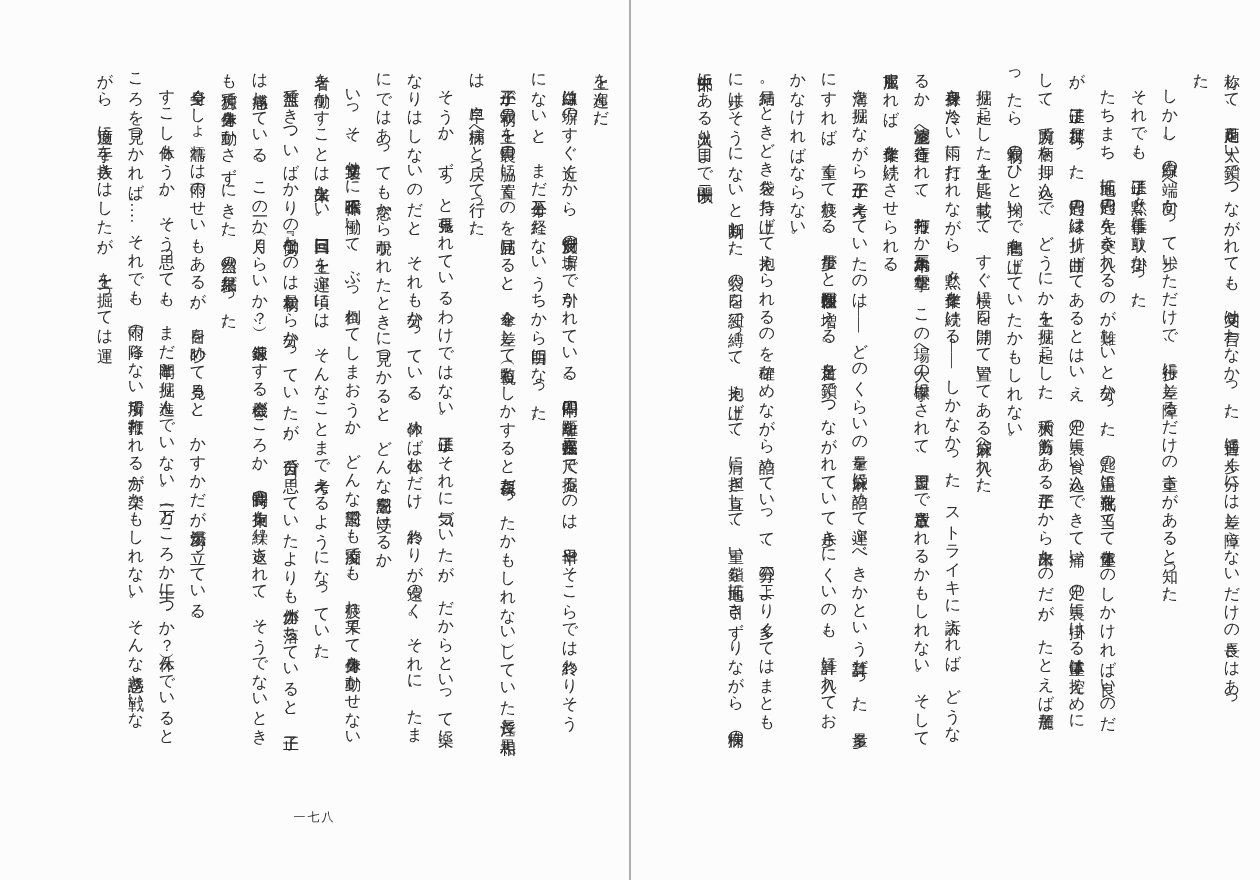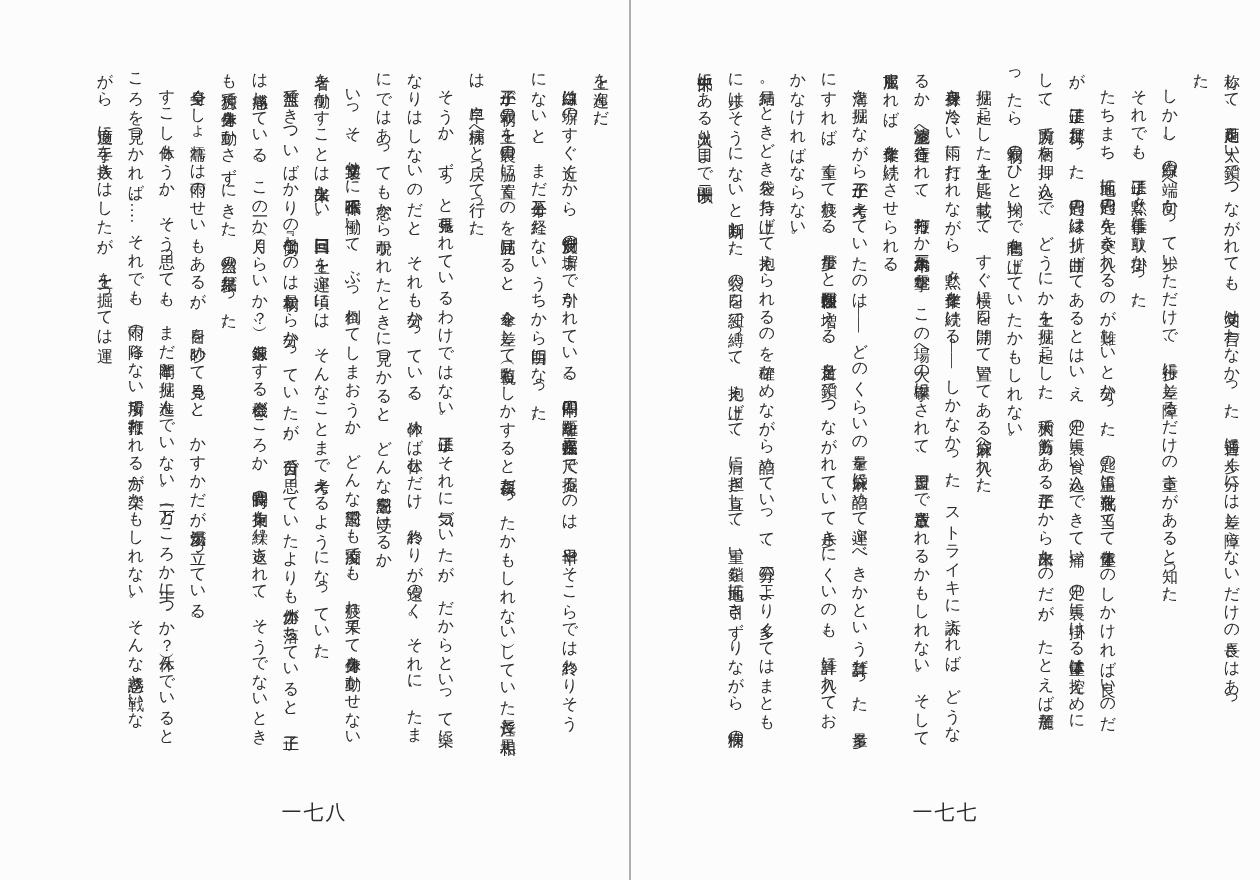--- a/index.html
+++ b/index.html
@@ -49,21 +49,21 @@
   }
   .text-block p.cont {
     text-indent: 0;
   }
   .page-number {
     position: absolute;
     bottom: 54px;
     left: 0;
     right: 0;
     text-align: center;
-    font-size: 20px;
+    font-size: 12px;
     letter-spacing: 2px;
     color: #2b2b2b;
   }
 </style>
 </head>
 <body>
 
 <div class="spread">
 
   <div class="page">
@@ -86,16 +86,15 @@
     <div class="text-block">
       <p class="cont">称して、両足を太い鎖でつながれても、文句は言わなかった。普通に歩く分には差し障らないだけの長さはあった。</p>
       <p>しかし。白線の端へ向かって歩いただけで、歩行に差し障るだけの重さがあると知った。</p>
       <p>それでも、正子は黙々と『仕事』に取り掛かった。</p>
       <p>たちまち、地面に円匙の先を突き入れるのが難しいと分かった。匙の上篇に靴底を当てて体重をのしかければ良いのだが、正子は裸足だった。円匙の縁は折り曲げてあるとはいえ、足の裏に食い込んできて痛い。足の裏に掛ける体重は控えめにして、腕力で柄を押し込んで、どうにか土を掘り起こした。大柄で筋力もある正子だから出来たのだが、たとえば麗子だったら、最初のひと掬いで悲鳴を上げていたかもしれない。</p>
       <p>掘り起こした土を匙に載せて、すぐ横に口を開けて置いてある麻袋へ入れた。</p>
       <p>裸身を冷たい雨に打たれながら、黙々と作業を続ける——しかなかった。ストライキに訴えれば、どうなるか。施凌室へ連行されて、鞭打ちか三角木馬か電撃か。この場へ大の字磔にされて、翌日まで放置されるかもしれない。そして屈服すれば、作業を続けさせられる。</p>
       <p>溝を掘りながら正子が考えていたのは——どのくらいの量を麻袋に詰めて運ぶべきかという計算だった。多量にすれば、重くて疲れる。少量だと往復回数が増える。足首を鎖でつながれていて歩きにくいのも、計算に入れておかなければならない。</p>
       <p>結局。ときどき袋を持ち上げて抱えられるのを確かめながら詰めていって、三分の二より多くてはまともに歩けそうにないと判断した。袋の口を紐で縛って、抱え上げて、肩に担ぎ直して、重い鎖を地面に引きずりながら、病棟の中央部にある出入り口まで二十間以</p>
     </div>
-    <div class="page-number">一七七</div>
   </div>
 
 </div>
 
 </body></html>

